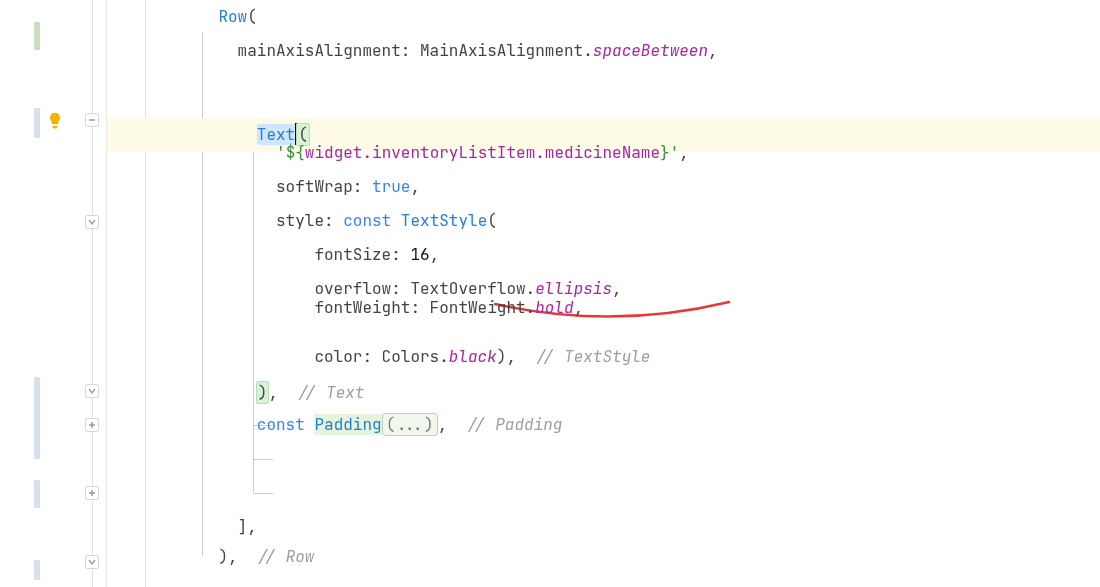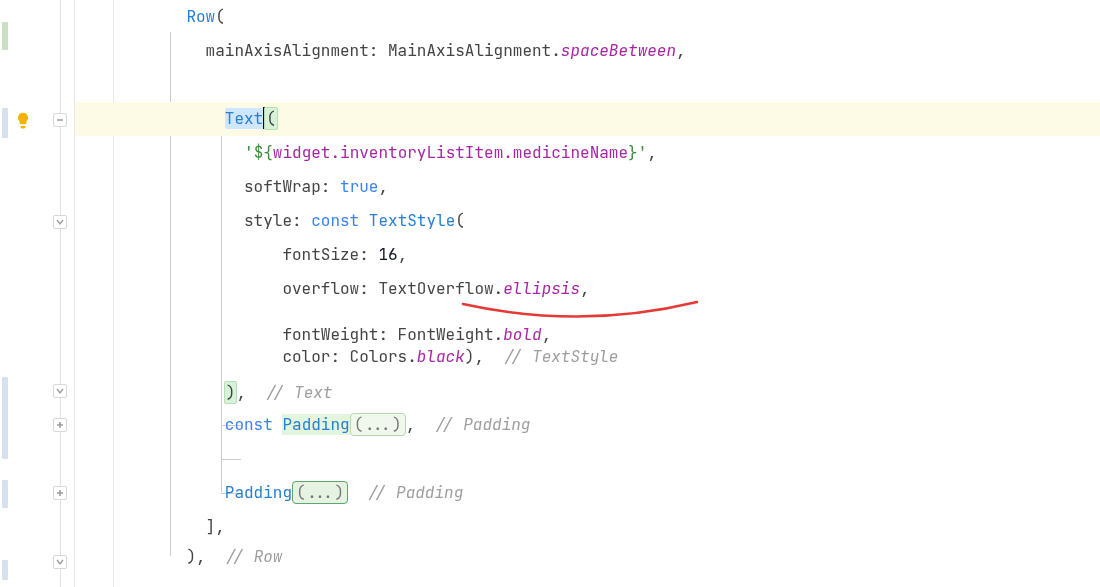--- a/index.html
+++ b/index.html
@@ -8,20 +8,21 @@
     font-size: 16px;
     background: #ffffff;
     width: 1100px;
     height: 587px;
     overflow: hidden;
     position: relative;
   }
   .editor-container {
     display: flex;
     height: 100%;
+    margin-left: 32px;
   }
   .margin {
     width: 75px;
     display: flex;
     height: 100%;
     position: relative;
   }
   .margin-col {
     height: 100%;
     position: relative;
@@ -234,41 +235,40 @@
 
     <svg class="annotation-svg" style="left:386px;top:296px" width="250" height="28">
       <path d="M2 8 Q 120 34 236 6" fill="none" stroke="#e53935" stroke-width="2.5" stroke-linecap="round"></path>
     </svg>
 
     <div class="line" style="top:0"><span class="code-content">         <span class="tk-type">Row</span><span class="tk-text">(</span></span></div>
 
     <div class="line" style="top:34px"><span class="code-content">           <span class="tk-text">mainAxisAlignment: </span><span class="tk-text">MainAxisAlignment.</span><span class="tk-prop-i">spaceBetween</span><span class="tk-text">,</span></span></div>
 
 
-    <div class="line line-bg-highlight" style="top:102px"><span class="code-content">             <span class="sel"><span class="tk-type">Text</span></span><span class="cursor"></span><span class="bracket-match tk-text">(</span></span></div>
+    <div class="line line-bg-highlight" style="top:118px"><span class="code-content">             <span class="sel"><span class="tk-type">Text</span></span><span class="cursor"></span><span class="bracket-match tk-text">(</span></span></div>
 
     <div class="line" style="top:136px"><span class="code-content">               <span class="tk-str">'</span><span class="tk-str">${</span><span class="tk-inner">widget.inventoryListItem.medicineName</span><span class="tk-str">}</span><span class="tk-str">'</span><span class="tk-text">,</span></span></div>
 
     <div class="line" style="top:170px"><span class="code-content">               <span class="tk-text">softWrap: </span><span class="tk-kw">true</span><span class="tk-text">,</span></span></div>
 
     <div class="line" style="top:204px"><span class="code-content">               <span class="tk-text">style: </span><span class="tk-kw">const</span> <span class="tk-type">TextStyle</span><span class="tk-text">(</span></span></div>
 
     <div class="line" style="top:238px"><span class="code-content">                   <span class="tk-text">fontSize: </span><span class="tk-num">16</span><span class="tk-text">,</span></span></div>
 
     <div class="line" style="top:272px"><span class="code-content">                   <span class="tk-text">overflow: </span><span class="tk-text">TextOverflow.</span><span class="tk-prop-i">ellipsis</span><span class="tk-text">,</span></span></div>
 
-    <div class="line" style="top:318px"><span class="code-content">                   <span class="tk-text">fontWeight: </span><span class="tk-text">FontWeight.</span><span class="tk-prop-i">bold</span><span class="tk-text">,</span></span></div>
+    <div class="line" style="top:291px"><span class="code-content">                   <span class="tk-text">fontWeight: </span><span class="tk-text">FontWeight.</span><span class="tk-prop-i">bold</span><span class="tk-text">,</span></span></div>
 
     <div class="line" style="top:340px"><span class="code-content">                   <span class="tk-text">color: </span><span class="tk-text">Colors.</span><span class="tk-prop-i">black</span><span class="tk-text">)</span><span class="tk-text">,  </span><span class="tk-comment">// TextStyle</span></span></div>
 
     <div class="line" style="top:376px"><span class="code-content">             <span class="bracket-match tk-text">)</span><span class="tk-text">,  </span><span class="tk-comment">// Text</span></span></div>
 
     <div class="line" style="top:408px"><span class="code-content">             <span class="tk-kw">const</span> <span class="tk-type diff-add">Padding</span><span class="fold-pill">(...)</span><span class="tk-text">,  </span><span class="tk-comment">// Padding</span></span></div>
 
 
-    <div class="line" style="top:476px"><span class="code-content">             <span class="tk-type">Padding</span><span class="fold-pill-sel">(...)</span>  <span class="tk-comment">// Padding</span></span></div>
 
     <div class="line" style="top:510px"><span class="code-content">           <span class="tk-text">],</span></span></div>
 
     <div class="line" style="top:540px"><span class="code-content">         <span class="tk-text">)</span><span class="tk-text">,  </span><span class="tk-comment">// Row</span></span></div>
 
   </div>
 </div>
 
 </body></html>

